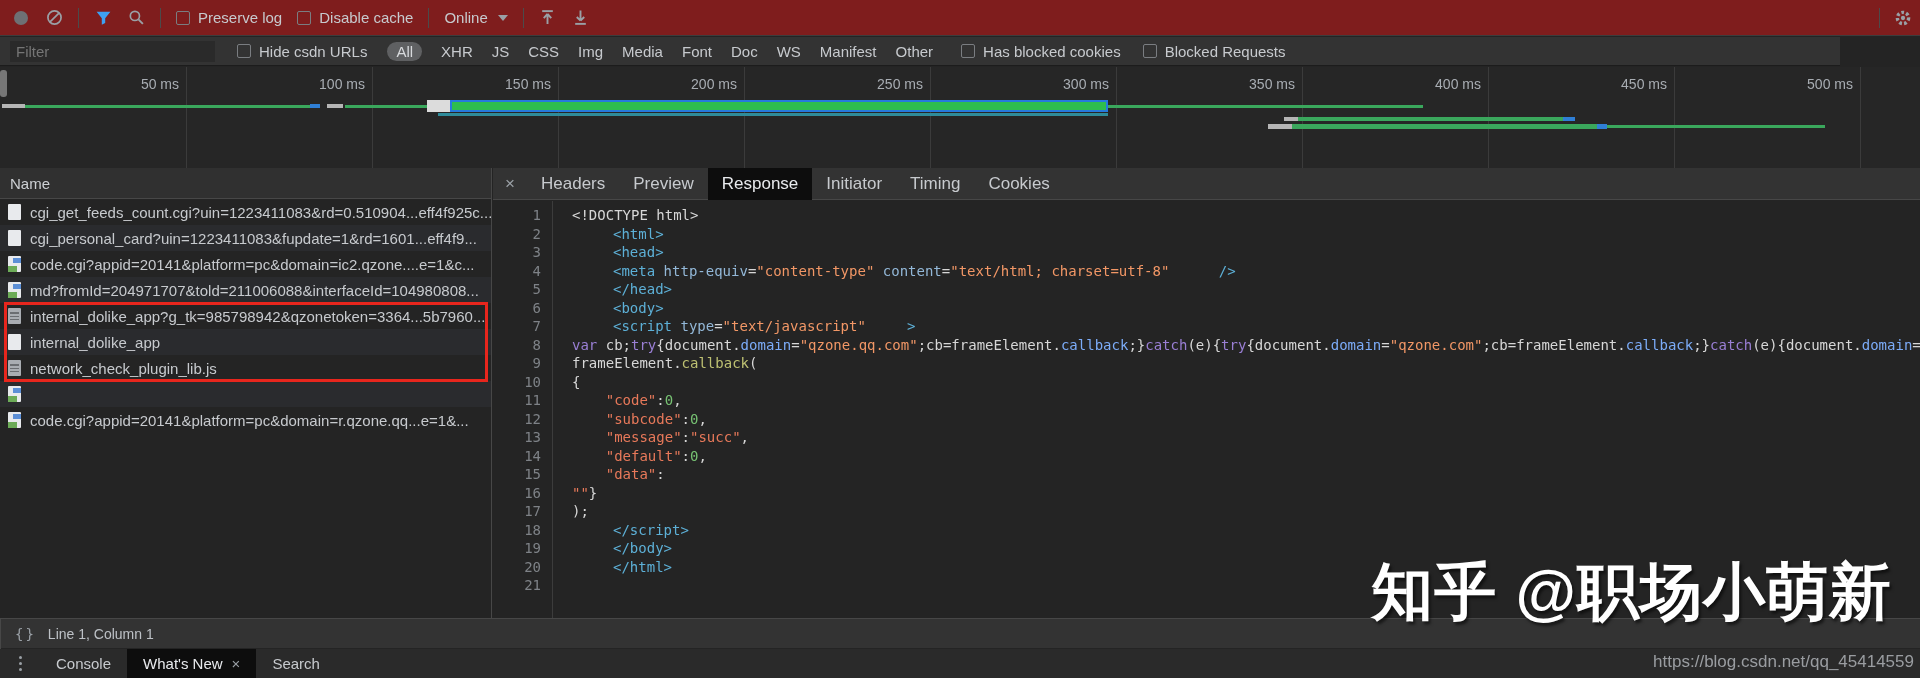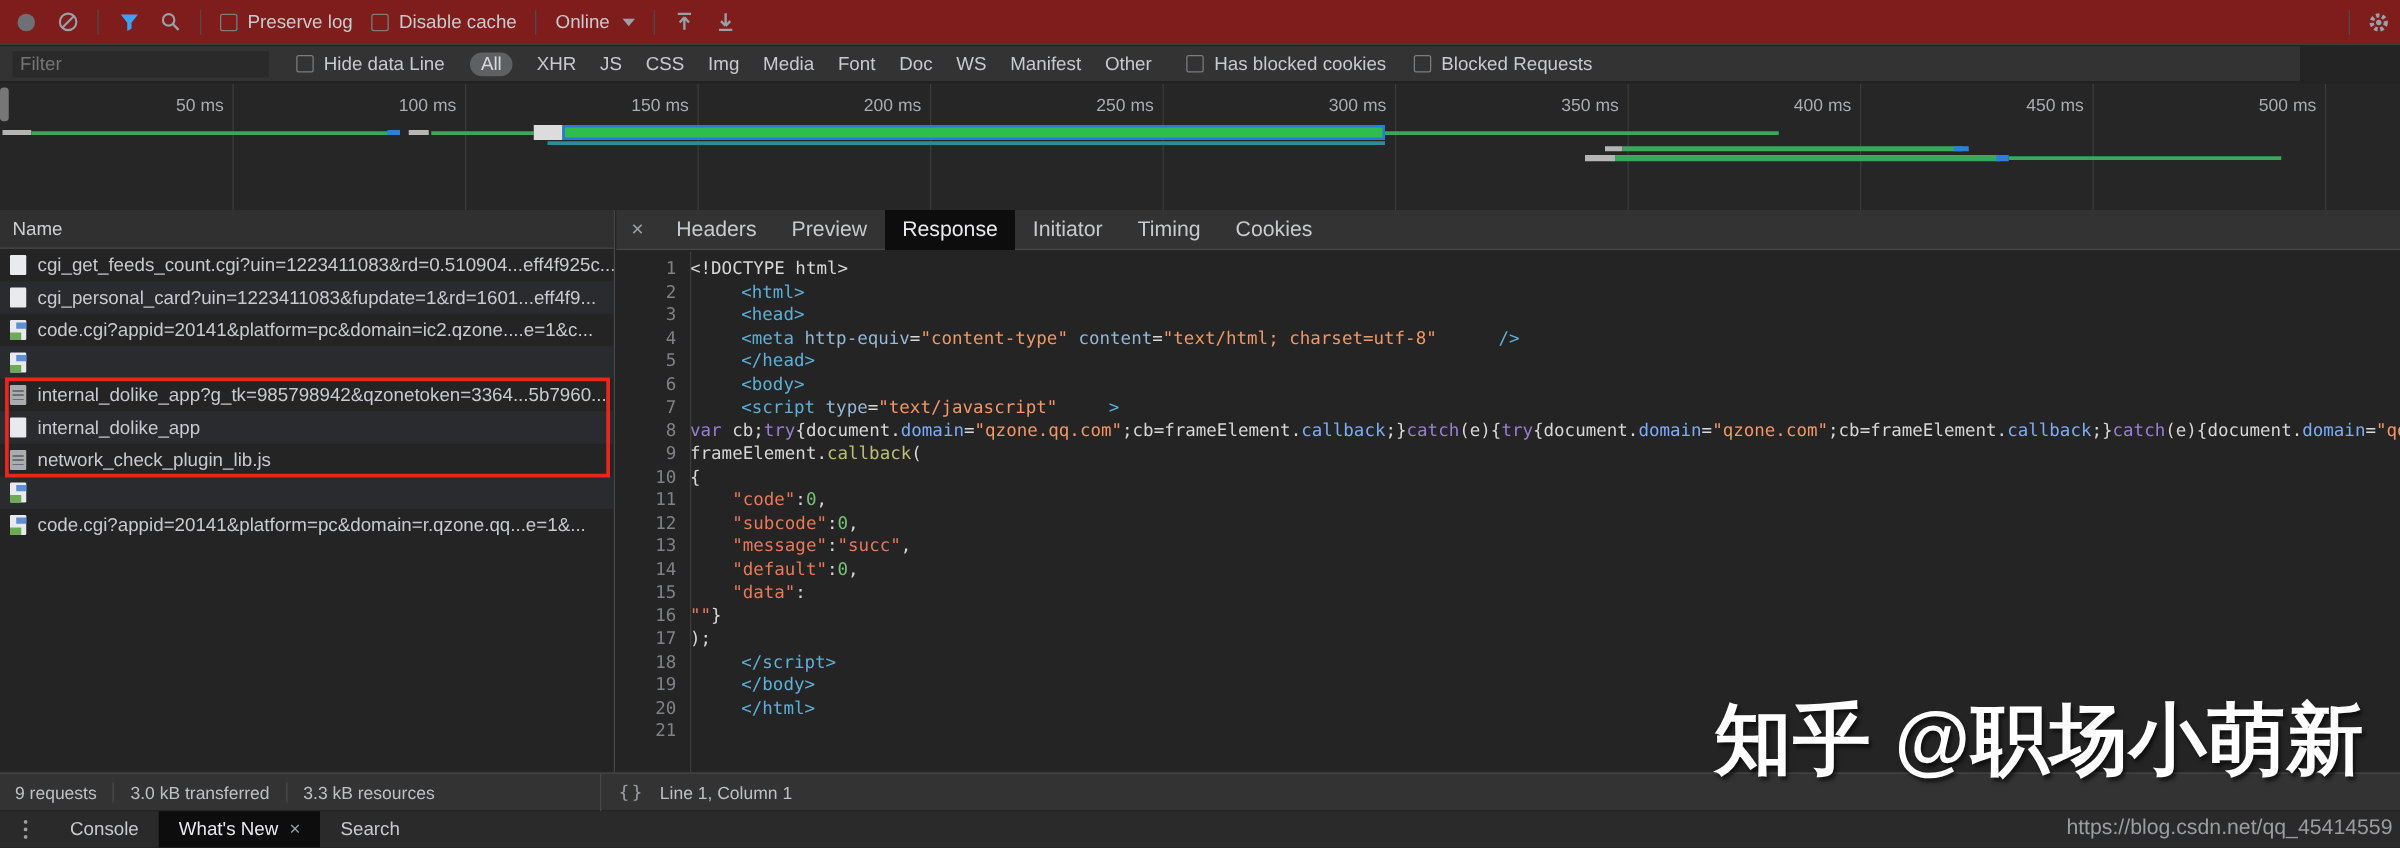--- a/index.html
+++ b/index.html
@@ -67,21 +67,21 @@
   .close-x { width:34px; text-align:center; color:#9aa0a6; font-size:17px; cursor:pointer; }
   .dtab { padding:0 14px; height:32px; display:flex; align-items:center; font-size:17px; color:#c7cace; cursor:pointer; }
   .dtab.active { background:#0d0d0d; color:#e8eaed; }
 
   
   .code { position:absolute; left:0; top:33px; width:1427px; height:417px; overflow:hidden;
           font-family:"DejaVu Sans Mono", monospace; font-size:14px; line-height:18.5px; padding-top:5px; }
   .code::before { content:""; position:absolute; left:59px; top:0; bottom:0; border-left:1px solid #3c3c3c; }
   .cline { display:flex; white-space:pre; }
   .ln { width:59px; flex:0 0 auto; text-align:right; padding-right:11px; color:#7e8287; }
-  .lc { padding-left:0; white-space:pre; }
+  .lc { padding-left:20px; white-space:pre; }
   .tok-pln { color:#d7d7d7; } .tok-tag { color:#5db0d7;margin-left:41px; } .tok-attr { color:#93b8d8; }
   .tok-str { color:#f29766; } .tok-key { color:#e8795a; } .tok-kw { color:#9a7fd5; }
   .tok-prop { color:#7cacf8; } .tok-fn { color:#bdc072; } .tok-num { color:#77c273; }
 
   
   .statusrow { position:absolute; left:0; top:618px; width:1920px; height:30px; background:#333333;
                border-top:1px solid #474747; display:flex; align-items:center; font-size:14px; color:#bdc1c6; }
   .summary { display:flex; align-items:center; gap:13px; padding-left:12px; width:480px; }
   .sumdiv { width:1px; height:16px; background:#4b4b4b; }
   .cursor-status { display:flex; align-items:center; gap:12px; padding-left:14px; border-left:1px solid #474747; height:30px; }
@@ -165,21 +165,21 @@
             <circle cx="8" cy="8" r="1.9" fill="#9aa0a6"></circle>
           </svg>
       </span>
     </span>
   </div>
 
   <div class="filterbar">
     <input class="filter-input" placeholder="Filter" style="">
     <label class="cb fcb-hide">
       <span class="cbbox"></span>
-      <span>Hide data Line</span>
+      <span>Hide csdn URLs</span>
     </label>
     <div class="ftypes" id="ftypes">
         <span class="ftype active">All</span>
         <span class="ftype">XHR</span>
         <span class="ftype">JS</span>
         <span class="ftype">CSS</span>
         <span class="ftype">Img</span>
         <span class="ftype">Media</span>
         <span class="ftype">Font</span>
         <span class="ftype">Doc</span>
@@ -250,20 +250,21 @@
           <div class="req-row">
             <span class="fileicon doc"></span>
             <span>cgi_personal_card?uin=1223411083&amp;fupdate=1&amp;rd=1601...eff4f9...</span>
           </div>
           <div class="req-row">
             <span class="fileicon script"></span>
             <span>code.cgi?appid=20141&amp;platform=pc&amp;domain=ic2.qzone....e=1&amp;c...</span>
           </div>
           <div class="req-row">
             <span class="fileicon script"></span>
+            <span>md?fromId=204971707&amp;told=211006088&amp;interfaceId=104980808...</span>
           </div>
           <div class="req-row">
             <span class="fileicon js"></span>
             <span>internal_dolike_app?g_tk=985798942&amp;qzonetoken=3364...5b7960...</span>
           </div>
           <div class="req-row">
             <span class="fileicon doc"></span>
             <span>internal_dolike_app</span>
           </div>
           <div class="req-row">
@@ -312,27 +313,20 @@
           <div class="cline"><span class="ln">17</span><span class="lc"><span class="tok-pln">);</span></span></div>
           <div class="cline"><span class="ln">18</span><span class="lc"><span class="tok-tag">&lt;/script&gt;</span></span></div>
           <div class="cline"><span class="ln">19</span><span class="lc"><span class="tok-tag">&lt;/body&gt;</span></span></div>
           <div class="cline"><span class="ln">20</span><span class="lc"><span class="tok-tag">&lt;/html&gt;</span></span></div>
           <div class="cline"><span class="ln">21</span><span class="lc"></span></div>
         </div>
     </div>
   </div>
 
   <div class="statusrow">
-    <div class="summary" id="summary">
-        <span>9 requests</span>
-        <span class="sumdiv"></span>
-        <span>3.0 kB transferred</span>
-        <span class="sumdiv"></span>
-        <span>3.3 kB resources</span>
-      </div>
     <div class="cursor-status">
       <span class="brace">{}</span>
       <span>Line 1, Column 1</span>
     </div>
   </div>
 
   <div class="drawer">
     <span class="kebab">
         <i></i>
         <i></i>

